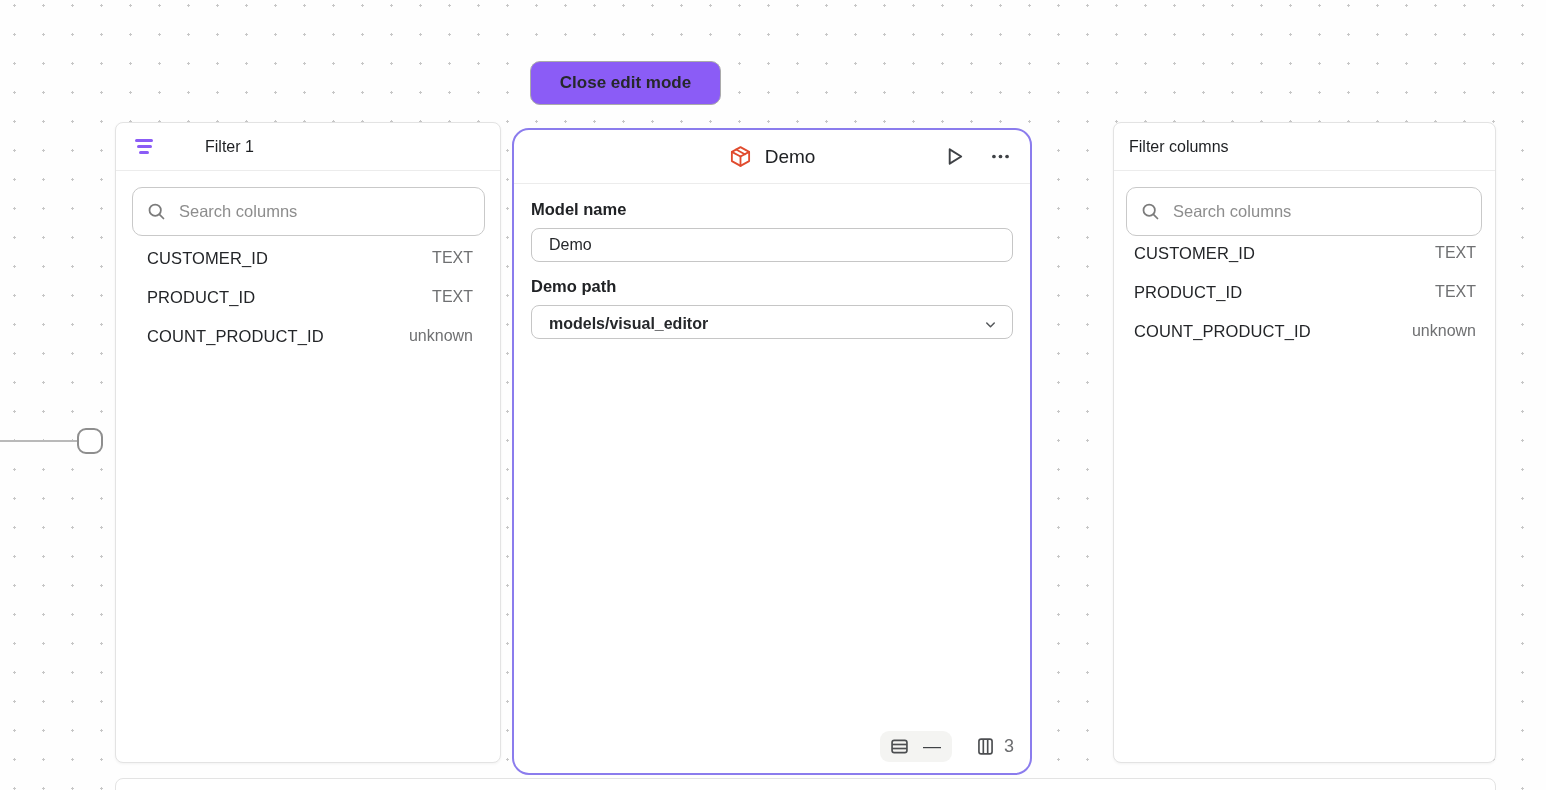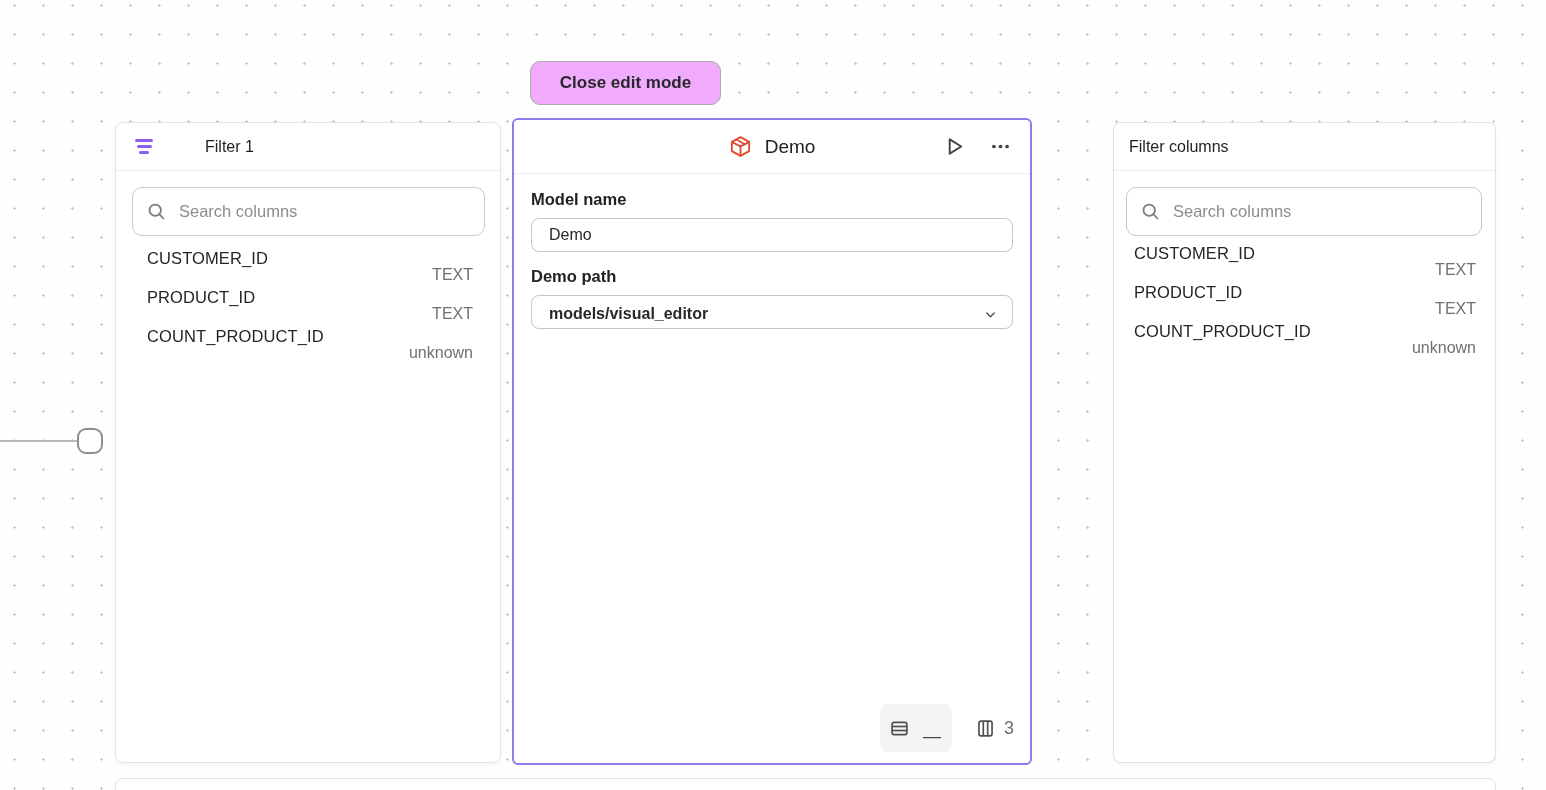--- a/index.html
+++ b/index.html
@@ -11,21 +11,21 @@
     background-image: radial-gradient(circle, #c7c7c7 1.2px, transparent 1.3px);
     background-size: 29px 29px;
     background-position: 0px 20px;
     position: relative;
   }
 
   
   .close-btn {
     position: absolute; left: 530px; top: 61px;
     width: 191px; height: 44px;
-    background: #f0abfc;
+    background: #8b5cf6;
     border: 1px solid #aaaaaa;
     border-radius: 10px;
     font-size: 17px; font-weight: 700; color: #26282b;
     display: flex; align-items: center; justify-content: center;
     cursor: pointer;
   }
 
   
   .panel {
     position: absolute;
@@ -51,36 +51,36 @@
   }
   .search-input::placeholder { color: #8d8d8d; }
   .search-icon { position: absolute; left: 14px; top: 14px; width: 21px; height: 21px; }
 
   .col-rows { padding-top: 13px; }
   .col-row {
     height: 39px;
     display: flex; align-items: flex-start; justify-content: space-between; gap: 16px;
   }
   .col-name { font-size: 16.5px; color: #232528; letter-spacing: 0.1px; }
-  .col-type { font-size: 16px; color: #6f7072; margin-top: 17px; }
+  .col-type { font-size: 16px; color: #6f7072; }
 
   
   #filter-panel { left: 115px; top: 122px; width: 386px; height: 641px; }
   #filter-panel .panel-header { padding-left: 19px; }
   #filter-panel .col-row { padding: 0 27px 0 31px; }
   .filter-glyph { width: 18px; margin-right: 20px; display: inline-flex; flex-direction: column; align-items: center; gap: 3.5px; }
   .filter-glyph span { display: block; height: 2.6px; border-radius: 2px; background: #8b5cf6; }
   .filter-glyph span:nth-child(1) { width: 18px; }
   .filter-glyph span:nth-child(2) { width: 15px; }
   .filter-glyph span:nth-child(3) { width: 10px; }
 
   
   #model-panel {
-    left: 512px; top: 118px; width: 520px; height: 647px;
-    border: 2.5px solid #8b7ced; border-radius: 6px;
+    left: 512px; top: 128px; width: 520px; height: 647px;
+    border: 2.5px solid #8b7ced; border-radius: 17px;
     box-shadow: none;
   }
   #model-panel .panel-header {
     height: 54px; position: relative;
     justify-content: center;
     font-size: 19px; font-weight: 500; color: #202225;
   }
   .header-title-group { display: flex; align-items: center; gap: 13px; }
   .header-actions { position: absolute; right: 17px; top: 0; height: 100%; display: flex; align-items: center; gap: 20px; }
   .icon-btn { background: none; border: none; cursor: pointer; display: flex; align-items: center; padding: 2px; }

